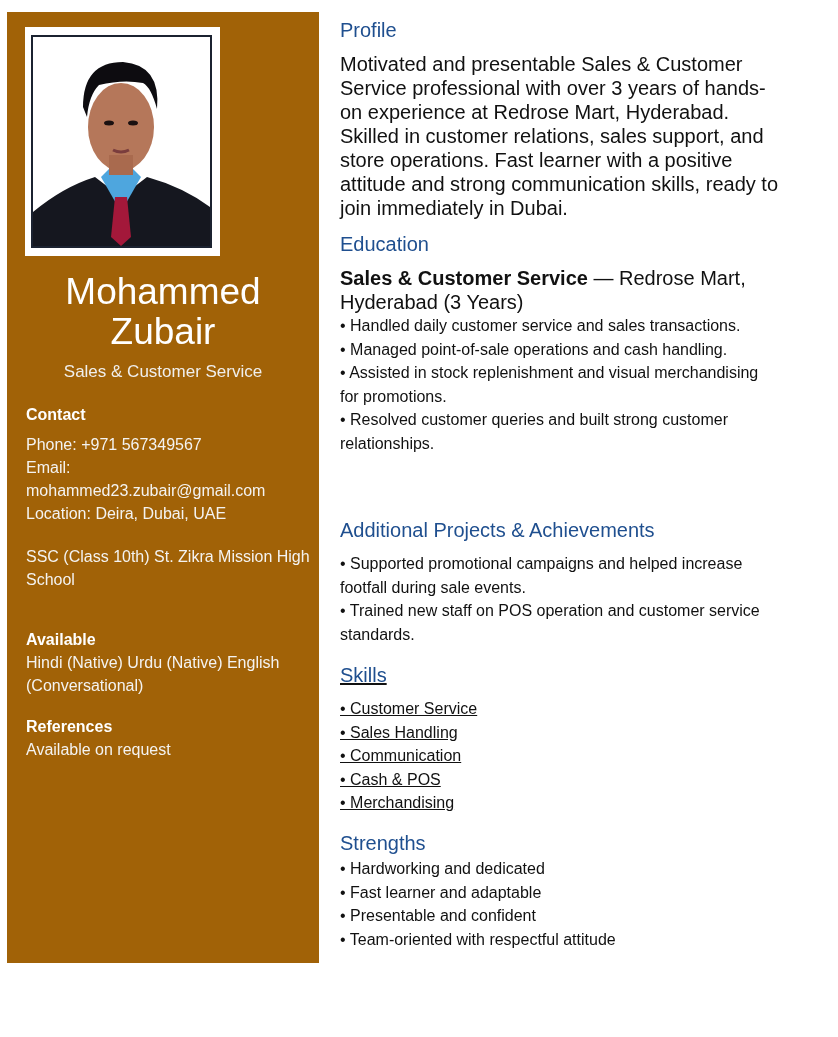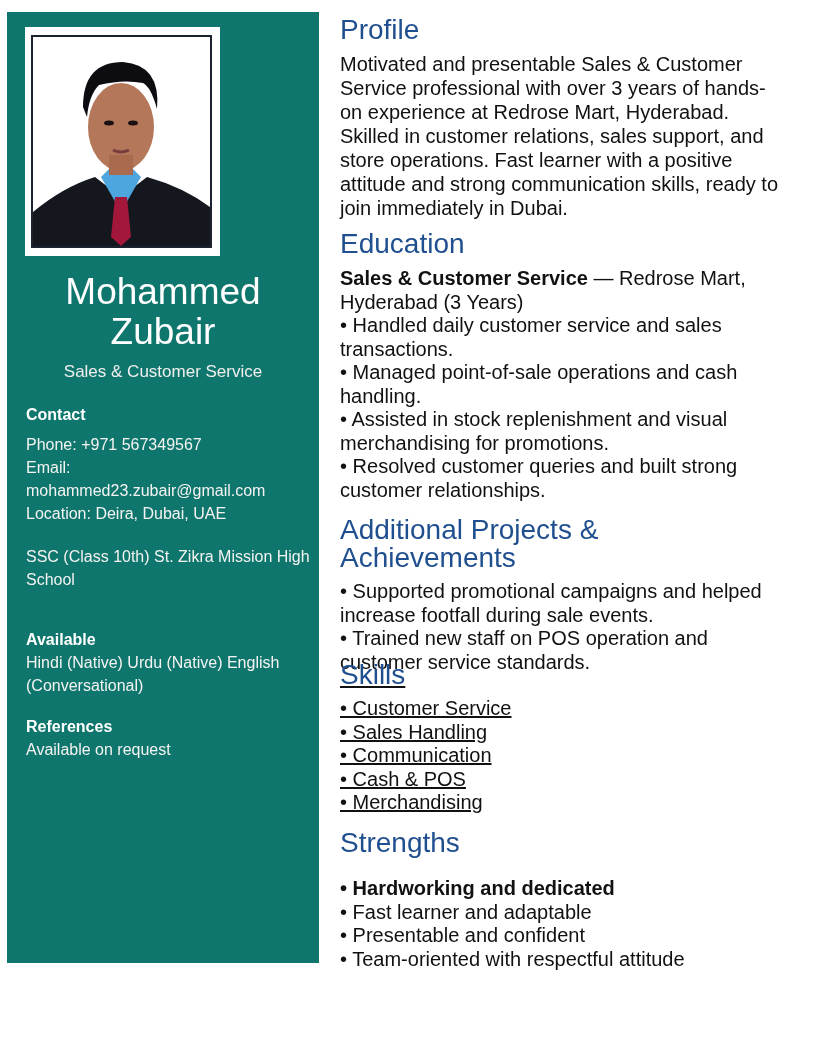--- a/index.html
+++ b/index.html
@@ -1,27 +1,27 @@
 <!DOCTYPE html>
 <html><head>
 <meta charset="utf-8">
 <style>
   html, body { margin:0; padding:0; background:#ffffff; }
   body { width:838px; height:1037px; position:relative; font-family:"Liberation Sans", sans-serif; color:#111; overflow:hidden; }
-  .sidebar { position:absolute; left:7px; top:12px; width:312px; height:951px; background:#0f766e; color:#f4f3f1; }
+  .sidebar { position:absolute; left:7px; top:12px; width:312px; height:951px; background:#a16207; color:#f4f3f1; }
   .photo-frame { position:absolute; left:18px; top:15px; width:195px; height:229px; background:#ffffff; }
   .photo { position:absolute; left:6px; top:8px; width:181px; height:213px; border:2px solid #1b2230; box-sizing:border-box; background:#fff; overflow:hidden; }
   .name { position:absolute; left:0; top:260px; width:312px; text-align:center; font-size:37px; line-height:40px; color:#fff; }
   .role { position:absolute; left:0; top:350px; width:312px; text-align:center; font-size:17px; color:#f0efed; }
   .sb-sec { position:absolute; left:19px; width:290px; font-size:16px; line-height:23px; }
   .sb-h { font-weight:bold; font-size:16px; line-height:22px; color:#fff; }
   .main { position:absolute; left:340px; top:16px; width:440px; }
-  .h { color:#1f4f8f; font-size:28px; line-height:28px; margin:0; font-weight:normal; }
+  .h { color:#1f4f8f; font-size:20px; line-height:28px; margin:0; font-weight:normal; }
   .p { font-size:20px; line-height:24px; margin:0; }
-  .li { font-size:20px; line-height:23.5px; margin:0; }
+  .li { font-size:16px; line-height:23.5px; margin:0; }
   .sec { position:absolute; left:0; width:440px; }
 </style>
 </head>
 <body>
 
 <div class="sidebar">
   <div class="photo-frame">
     <div class="photo">
       <svg width="177" height="209" viewBox="0 0 177 209">
         <rect width="177" height="209" fill="#ffffff"></rect>
@@ -92,18 +92,18 @@
     <h2 class="h">Skills</h2>
     <p class="li" style="margin-top:8px;">• Customer Service</p>
     <p class="li">• Sales Handling</p>
     <p class="li">• Communication</p>
     <p class="li">• Cash &amp; POS</p>
     <p class="li">• Merchandising</p>
   </div>
 
   <div class="sec" style="top:813px;">
     <h2 class="h">Strengths</h2>
-    <p class="li" style="margin-top:20px;font-weight:bold;">• Hardworking and dedicated</p>
+    <p class="li" style="margin-top:0;">• Hardworking and dedicated</p>
     <p class="li">• Fast learner and adaptable</p>
     <p class="li">• Presentable and confident</p>
     <p class="li">• Team-oriented with respectful attitude</p>
   </div>
 </div>
 
 </body></html>

